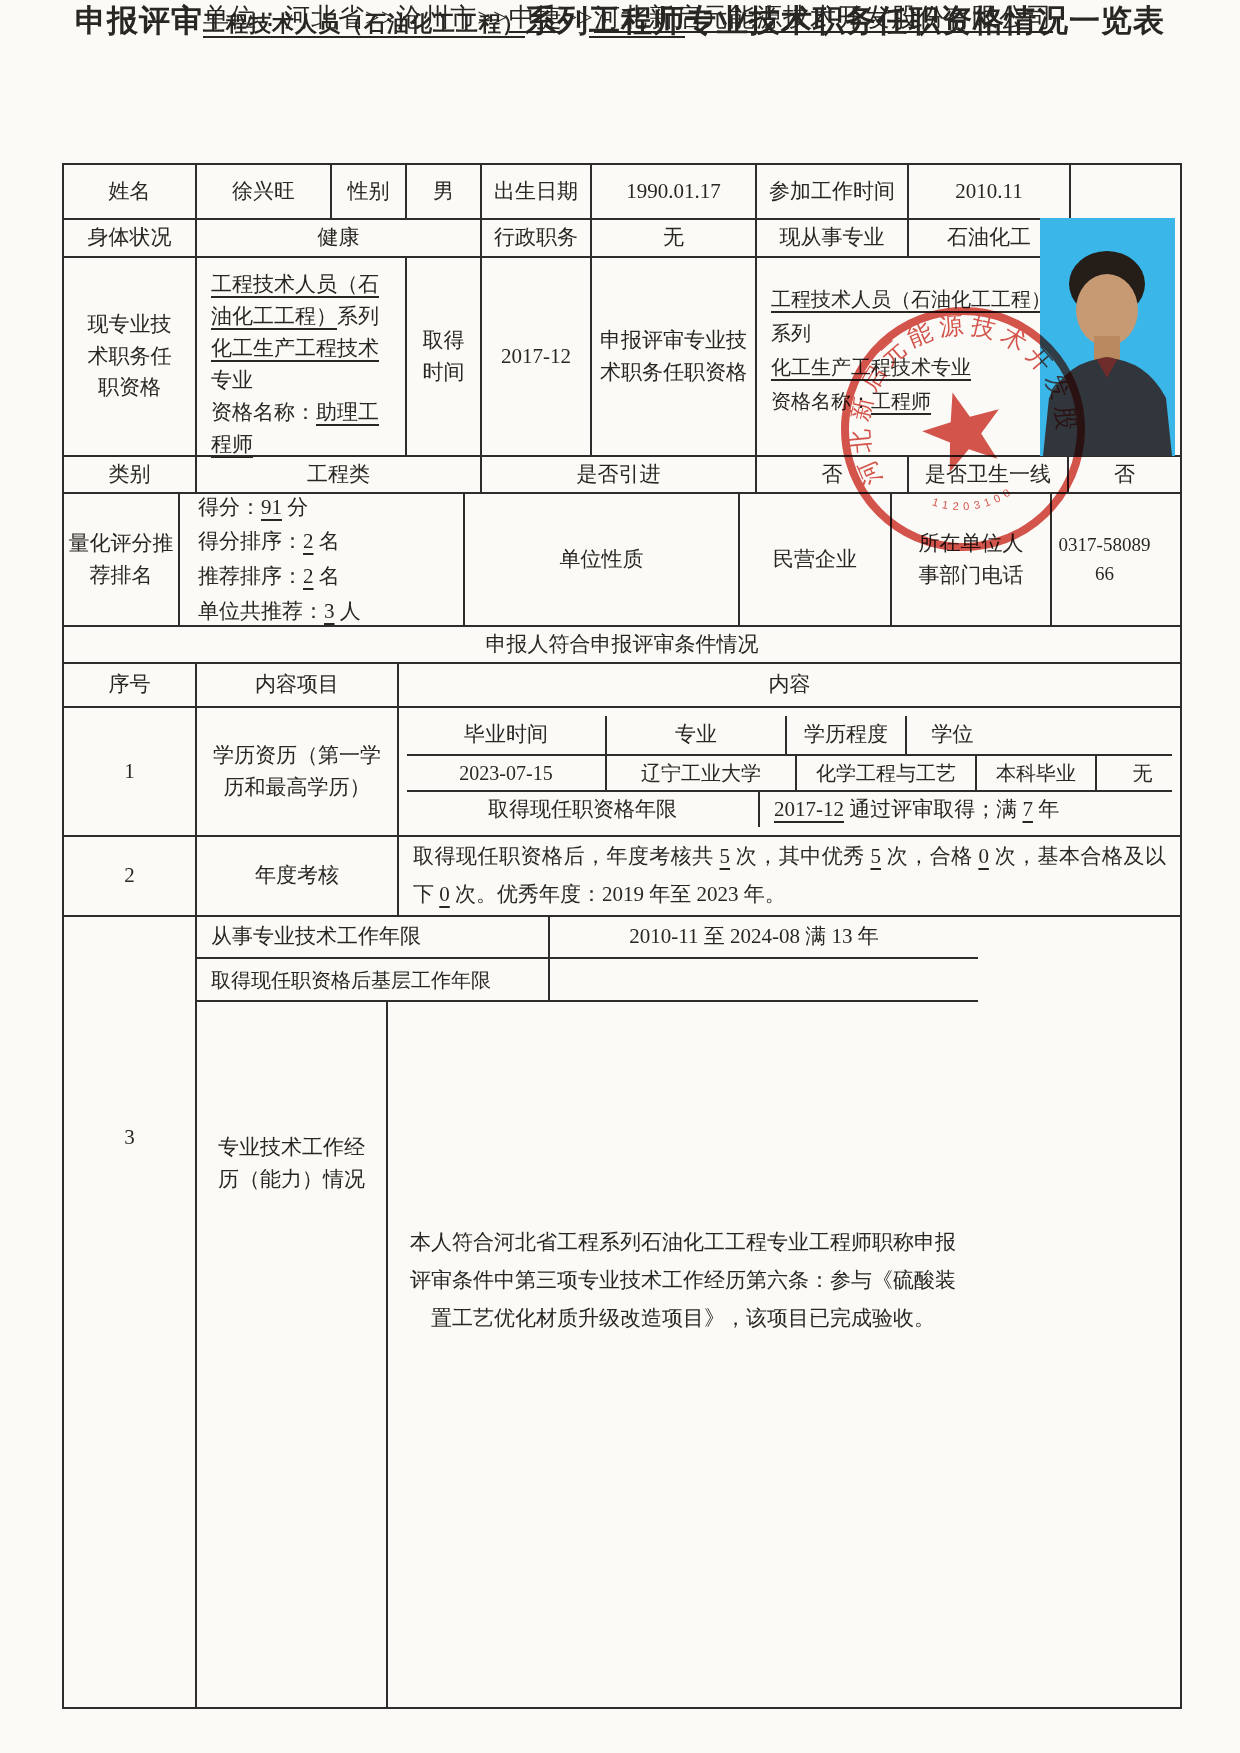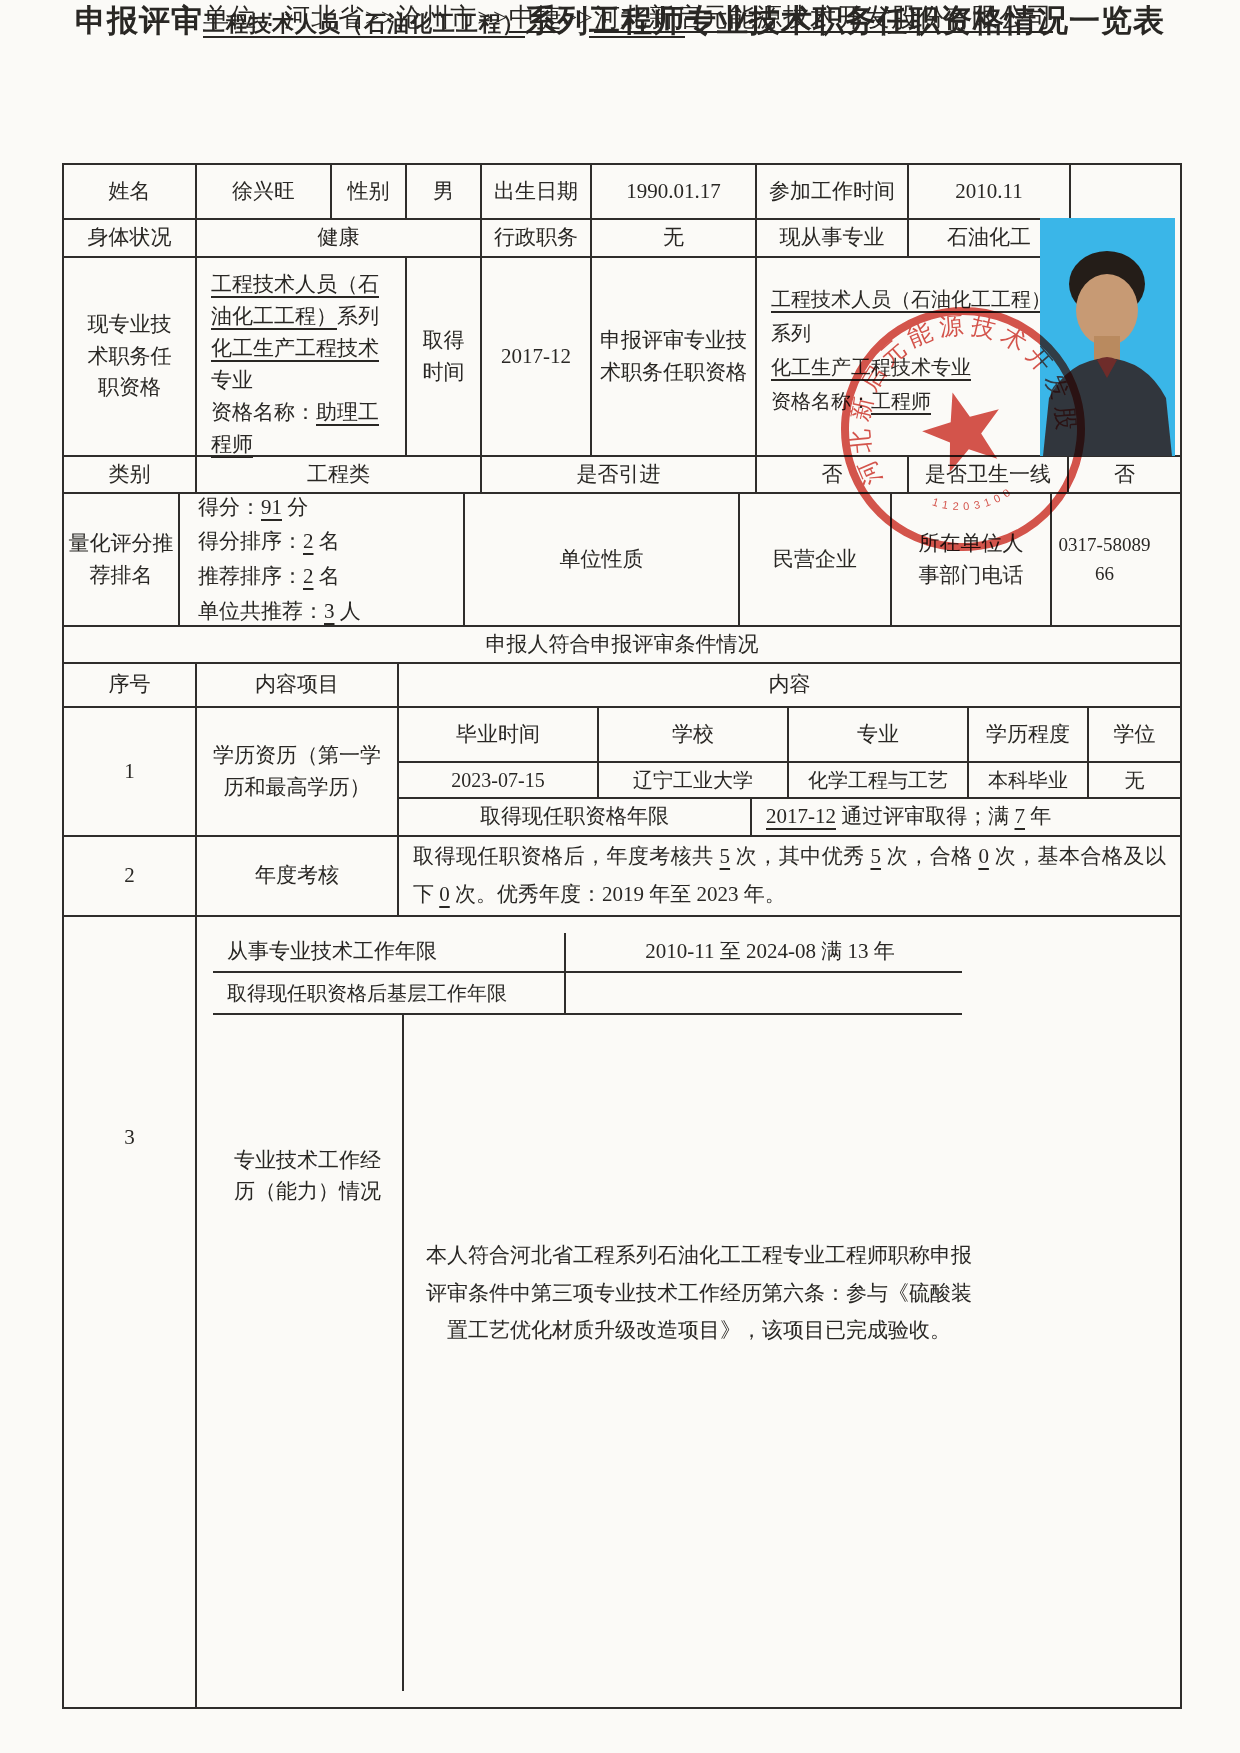--- a/index.html
+++ b/index.html
@@ -131,25 +131,24 @@
 
   <div class="trow" style="top:499px;height:44px;">
     <div class="c" style="width:133px">序号</div>
     <div class="c" style="width:202px">内容项目</div>
     <div class="c last" style="width:781px">内容</div>
   </div>
 
   <div class="trow" style="top:543px;height:129px;">
     <div class="c" style="width:133px">1</div>
     <div class="c" style="width:202px;padding:18px 13px;">学历资历（第一学历和最高学历）</div>
-    <div class="c last" style="width:781px;padding:0;">
+    <div class="c last" style="width:781px;padding:8px;">
       <div class="stack">
         <div class="srow" style="height:56px;">
           <div class="c" style="width:200px">毕业时间</div>
-          <div class="c" style="width:190px">学校</div>
           <div class="c" style="width:180px">专业</div>
           <div class="c" style="width:120px">学历程度</div>
           <div class="c last" style="width:91px">学位</div>
         </div>
         <div class="srow" style="height:36px;">
           <div class="c small-txt" style="width:200px">2023-07-15</div>
           <div class="c small-txt" style="width:190px">辽宁工业大学</div>
           <div class="c small-txt" style="width:180px">化学工程与工艺</div>
           <div class="c small-txt" style="width:120px">本科毕业</div>
           <div class="c last small-txt" style="width:91px">无</div>
@@ -167,21 +166,21 @@
   <div class="trow" style="top:672px;height:80px;">
     <div class="c" style="width:133px">2</div>
     <div class="c" style="width:202px">年度考核</div>
     <div class="c last left" style="width:781px;padding:4px 14px;text-align:justify;line-height:1.8;">
       <div><span>取得现任职资格后，年度考核共 </span><span class="u">5</span><span> 次，其中优秀 </span><span class="u">5</span><span> 次，合格 </span><span class="u">0</span><span> 次，基本合格及以下 </span><span class="u">0</span><span> 次。优秀年度：2019 年至 2023 年。</span></div>
     </div>
   </div>
 
   <div class="trow nobb" style="top:752px;height:790px;">
     <div class="c topalign" style="width:133px;padding-top:205px;">3</div>
-    <div class="c last" style="width:781px;padding:16px;">
+    <div class="c last" style="width:781px;padding:0;">
       <div class="stack">
         <div class="srow" style="height:42px;">
           <div class="c left pad-left14" style="width:353px">从事专业技术工作年限</div>
           <div class="c last" style="width:408px">2010-11 至 2024-08 满 13 年</div>
         </div>
         <div class="srow" style="height:43px;">
           <div class="c left pad-left14 small-txt" style="width:353px">取得现任职资格后基层工作年限</div>
           <div class="c last" style="width:428px"></div>
         </div>
         <div class="srow nobb" style="height:705px;">

